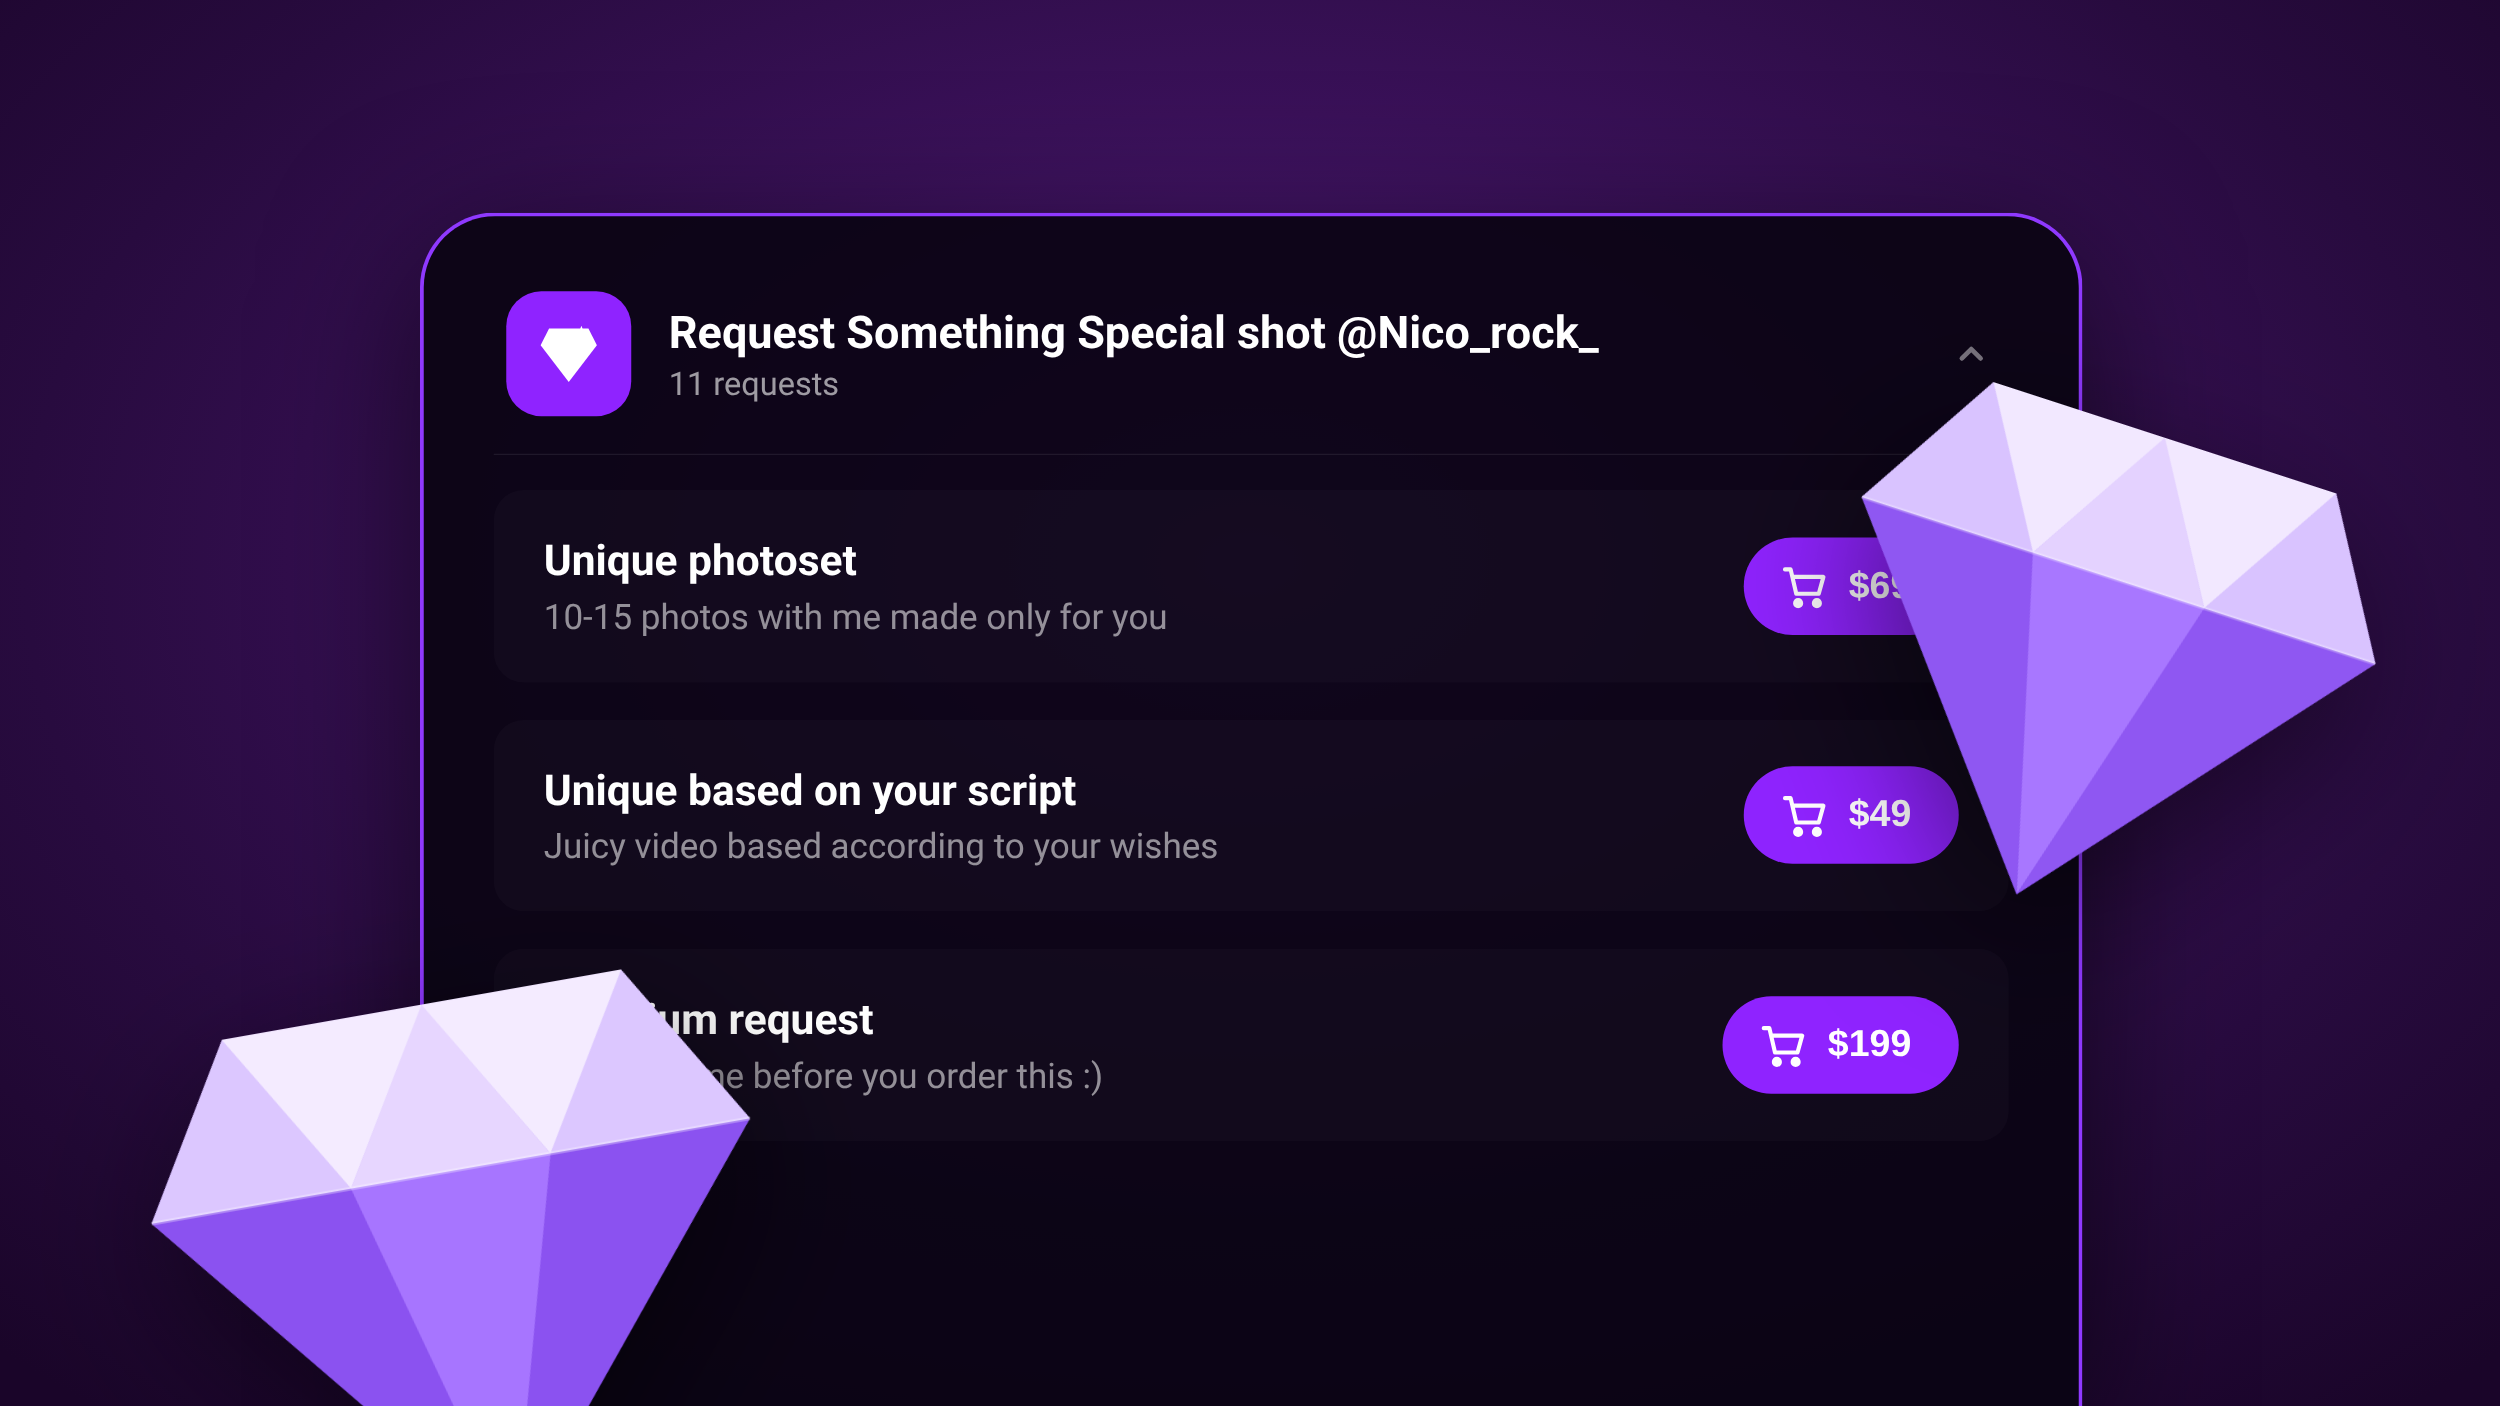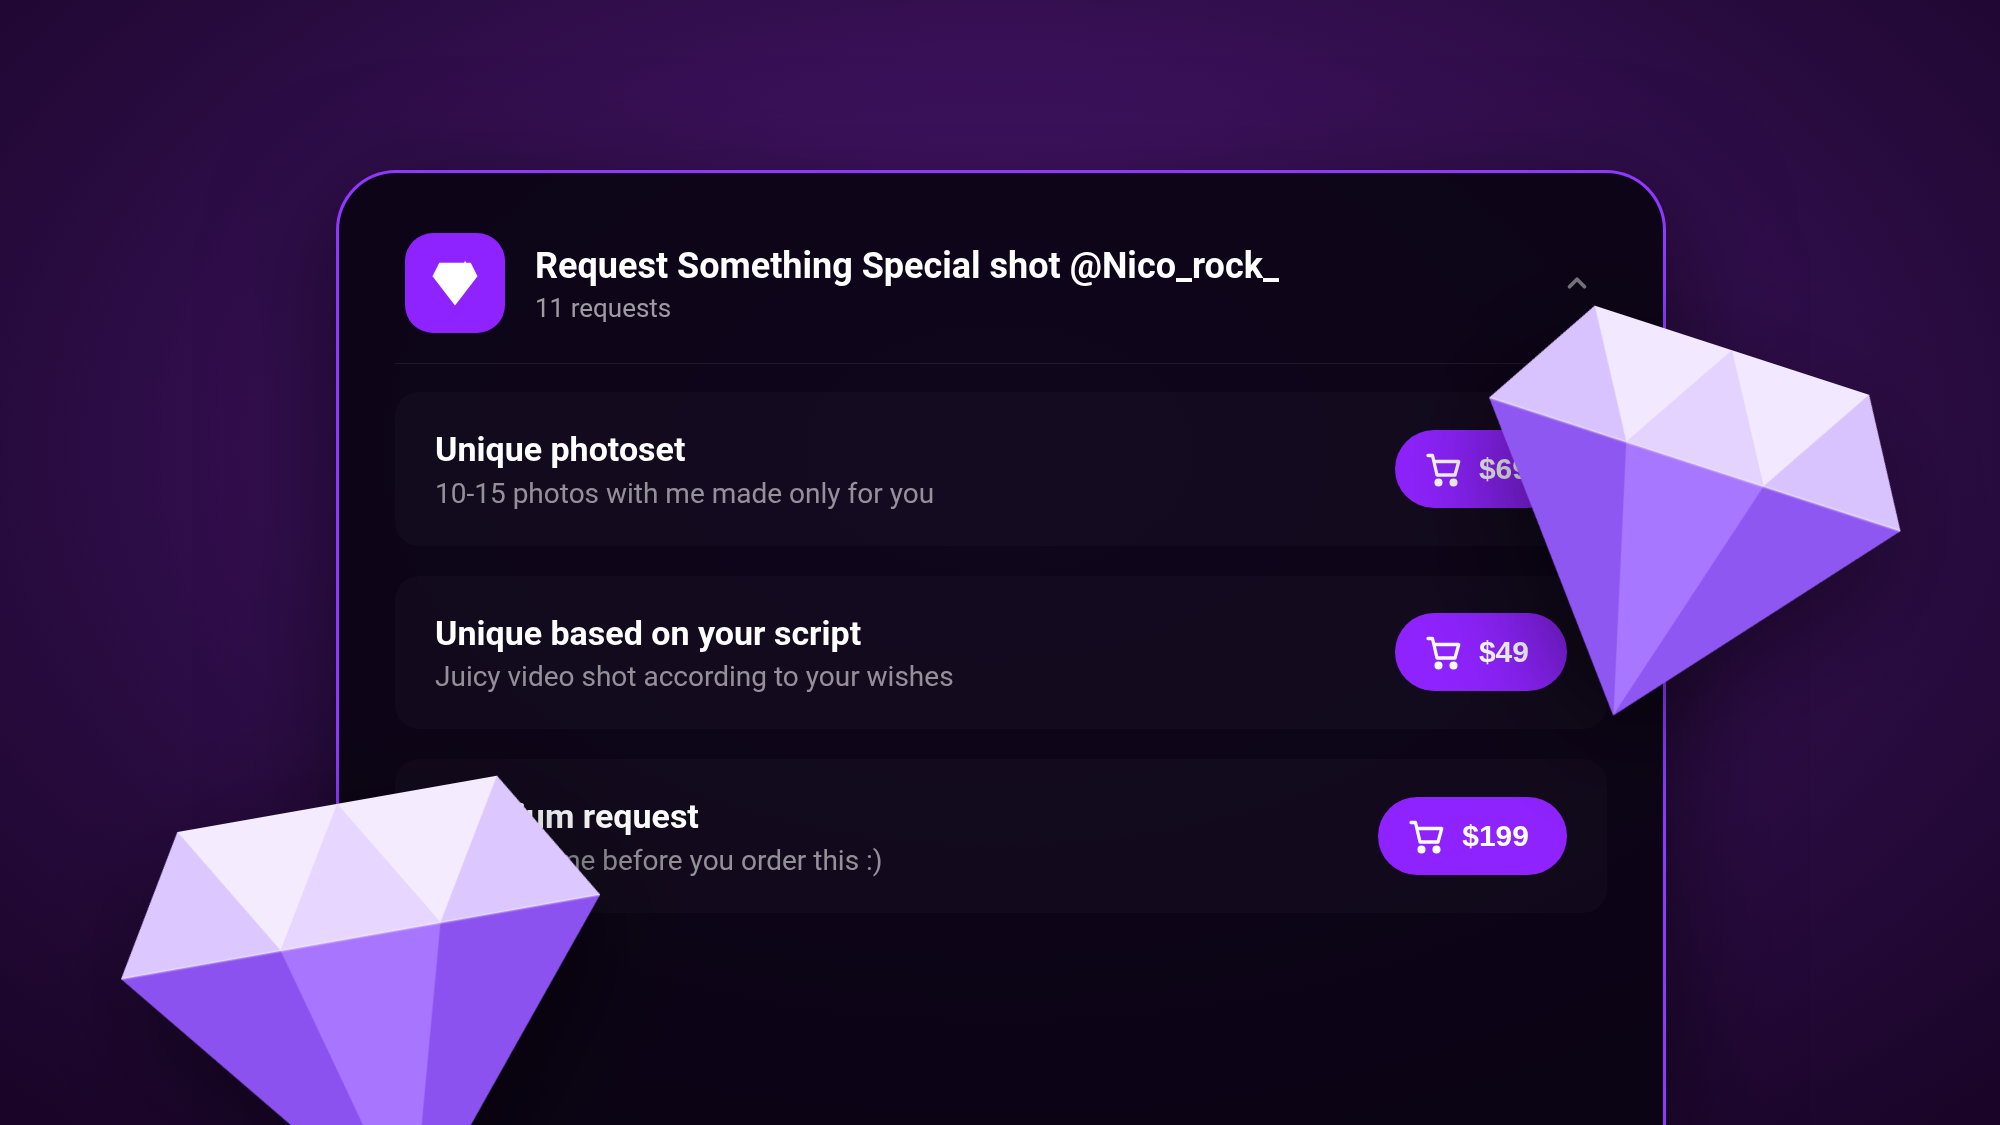--- a/index.html
+++ b/index.html
@@ -157,21 +157,21 @@
           <circle cx="19" cy="21" r="1.6" fill="#fff"></circle>
           <path d="M2 3h3l3 13h12l2.5-9H6.2"></path>
         </svg>
         <span>$69</span>
       </button>
     </div>
 
     <div class="row">
       <div class="row-text">
         <div class="row-title">Unique based on your script</div>
-        <div class="row-desc">Juicy video shot according to your wishes</div>
+        <div class="row-desc">Juicy video based according to your wishes</div>
       </div>
       <button class="buy-btn">
         <svg viewBox="0 0 24 24" fill="none" stroke="#fff" stroke-width="2.2" stroke-linecap="round" stroke-linejoin="round">
           <circle cx="9" cy="21" r="1.6" fill="#fff"></circle>
           <circle cx="19" cy="21" r="1.6" fill="#fff"></circle>
           <path d="M2 3h3l3 13h12l2.5-9H6.2"></path>
         </svg>
         <span>$49</span>
       </button>
     </div>

